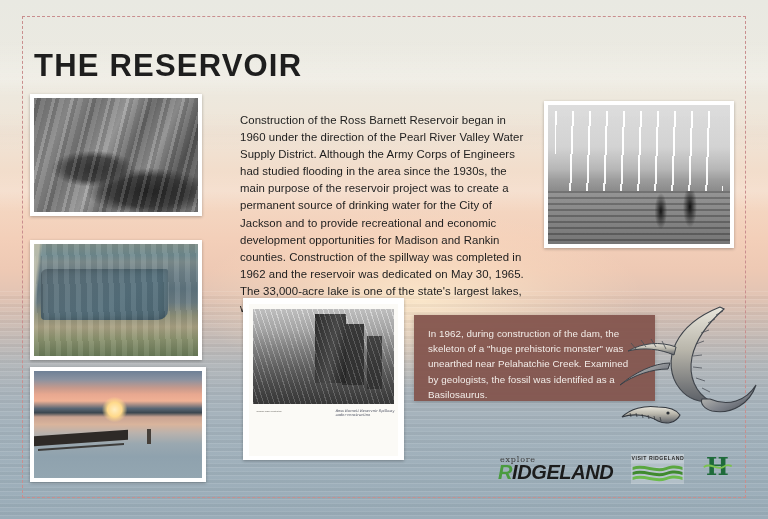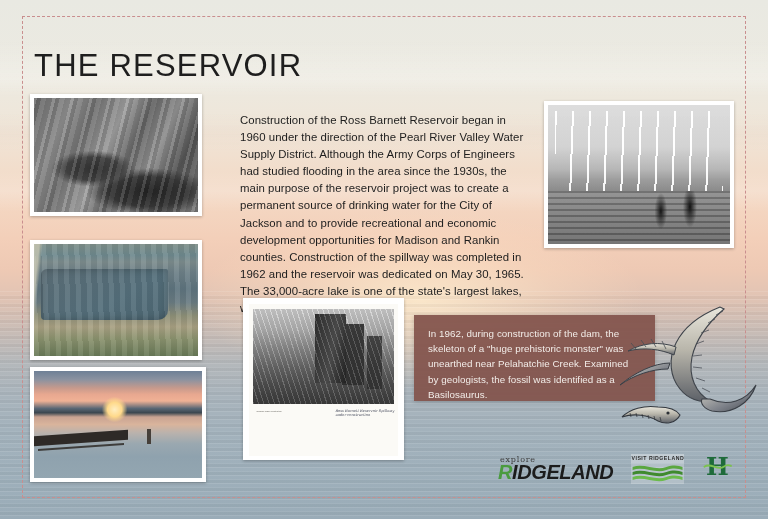--- a/index.html
+++ b/index.html
@@ -65,21 +65,21 @@
   #dashed-frame {
     position:absolute;
     left:22px; top:16px; right:22px; bottom:21px;
     border:1px dashed #c98e8e;
     pointer-events:none;
   }
 
   
   #title {
     position:absolute; left:34px; top:48px;
-    font-size:31px; font-weight:normal;
+    font-size:31px; font-weight:bold;
     letter-spacing:1.2px;
     color:#1e1e1e;
     font-family:"Liberation Sans", sans-serif;
   }
 
   
   .photo {
     position:absolute;
     background:#ffffff;
     padding:4px;

